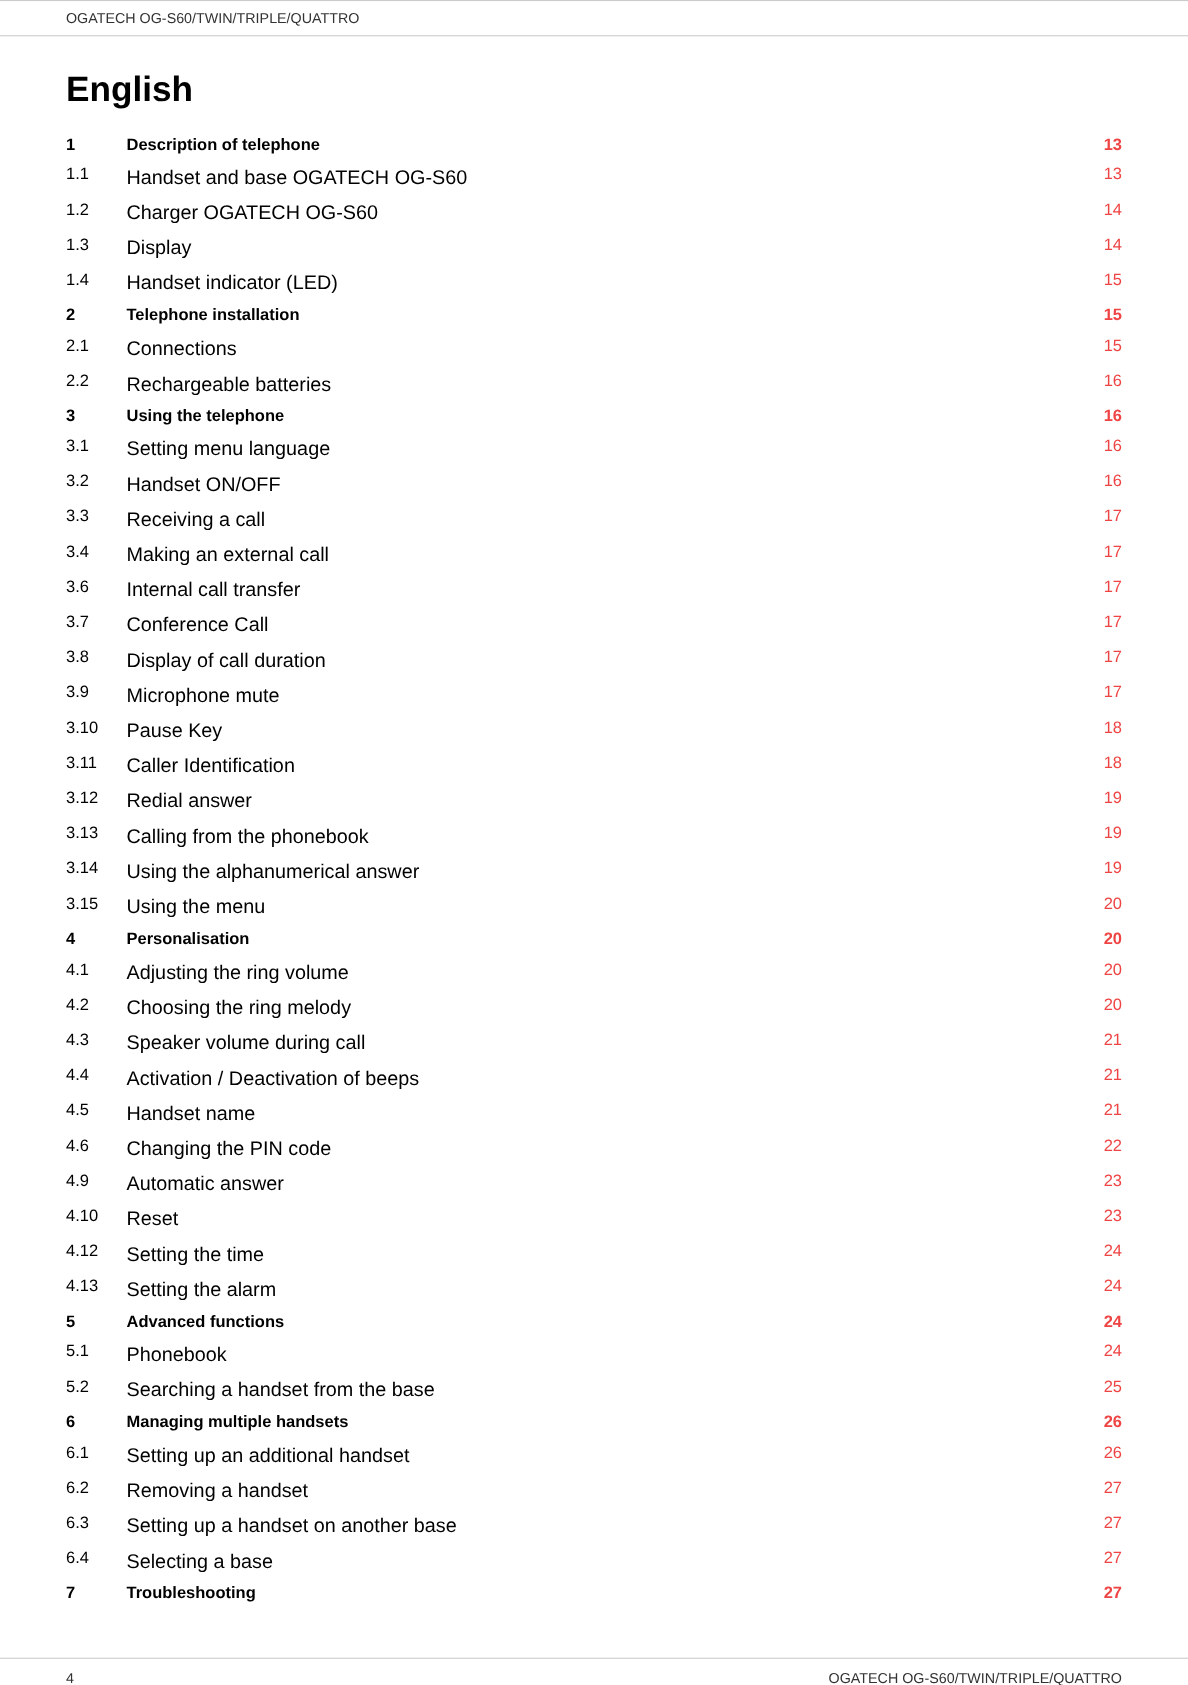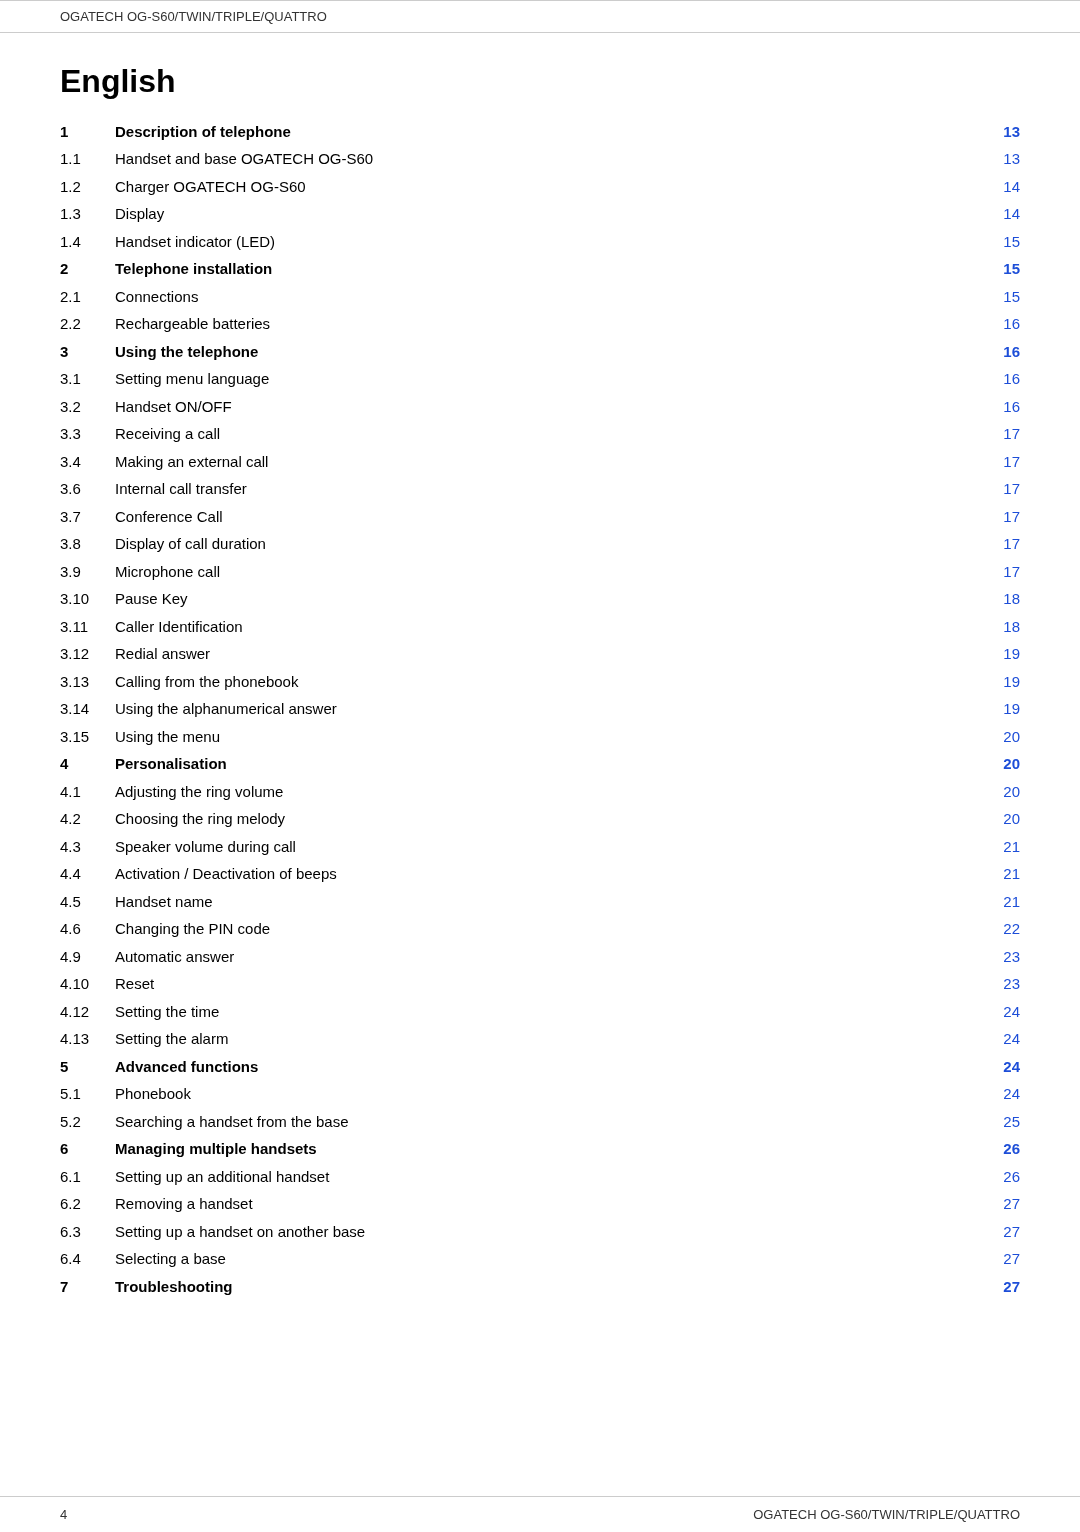--- a/index.html
+++ b/index.html
@@ -57,29 +57,29 @@
       line-height: 1.5;
     }
 
     .col-num {
       width: 55px;
       font-size: 15px;
       color: #000;
     }
 
     .col-title {
-      font-size: 15px;
+      font-size: 18px;
       color: #000;
     }
 
     .col-page {
       text-align: right;
       width: 55px;
       font-size: 15px;
-      color: #1d4ed8;
+      color: #ef4444;
       margin-top: 24px;
     }
 
     .bold-row .col-num,
     .bold-row .col-title,
     .bold-row .col-page {
       font-weight: bold;
       font-size: 15px;
     }
 
@@ -187,21 +187,21 @@
             <td class="col-title">Conference Call</td>
             <td class="col-page">17</td>
           </tr>
           <tr>
             <td class="col-num">3.8</td>
             <td class="col-title">Display of call duration</td>
             <td class="col-page">17</td>
           </tr>
           <tr>
             <td class="col-num">3.9</td>
-            <td class="col-title">Microphone call</td>
+            <td class="col-title">Microphone mute</td>
             <td class="col-page">17</td>
           </tr>
           <tr>
             <td class="col-num">3.10</td>
             <td class="col-title">Pause Key</td>
             <td class="col-page">18</td>
           </tr>
           <tr>
             <td class="col-num">3.11</td>
             <td class="col-title">Caller Identification</td>

